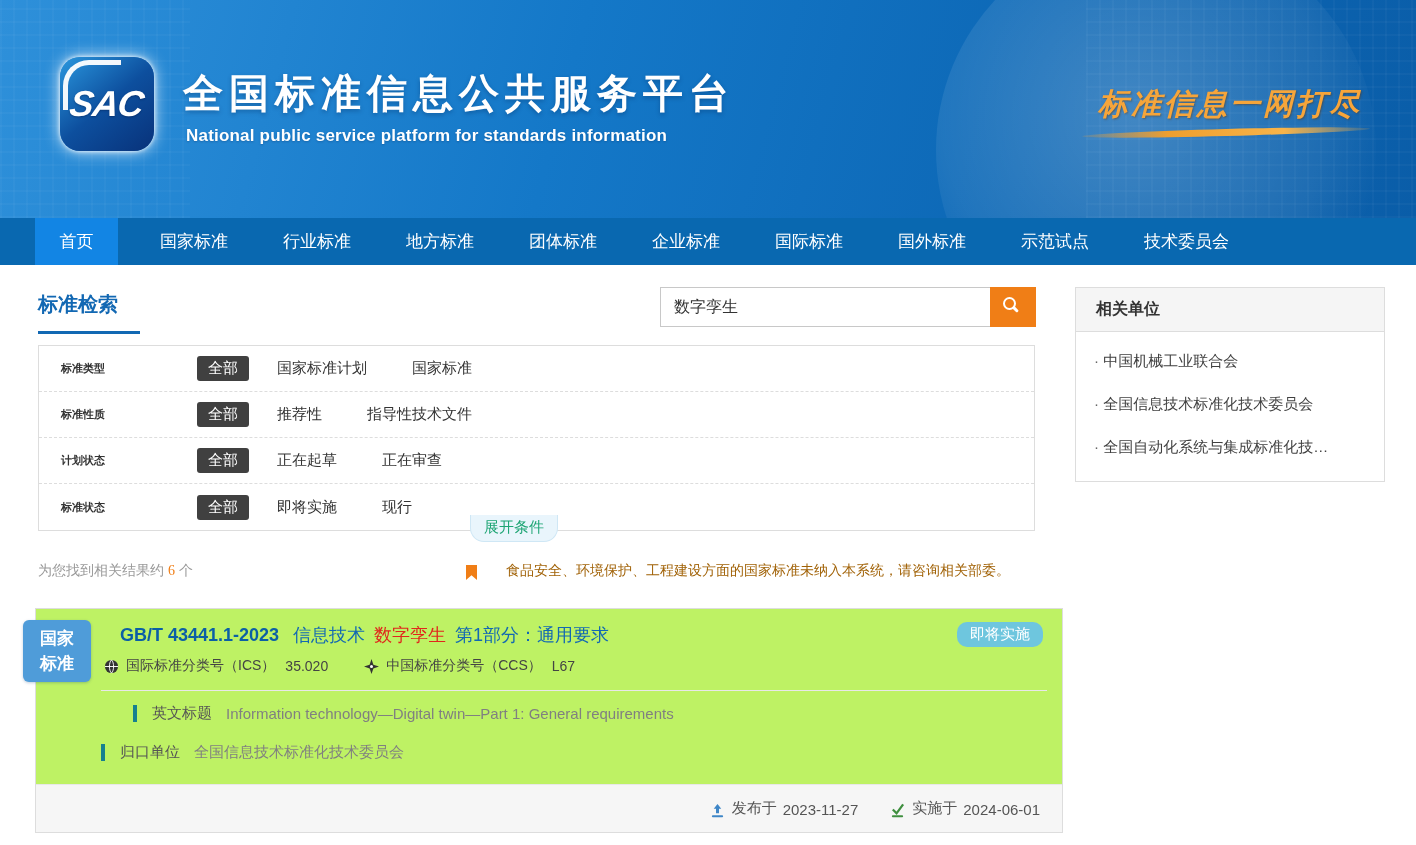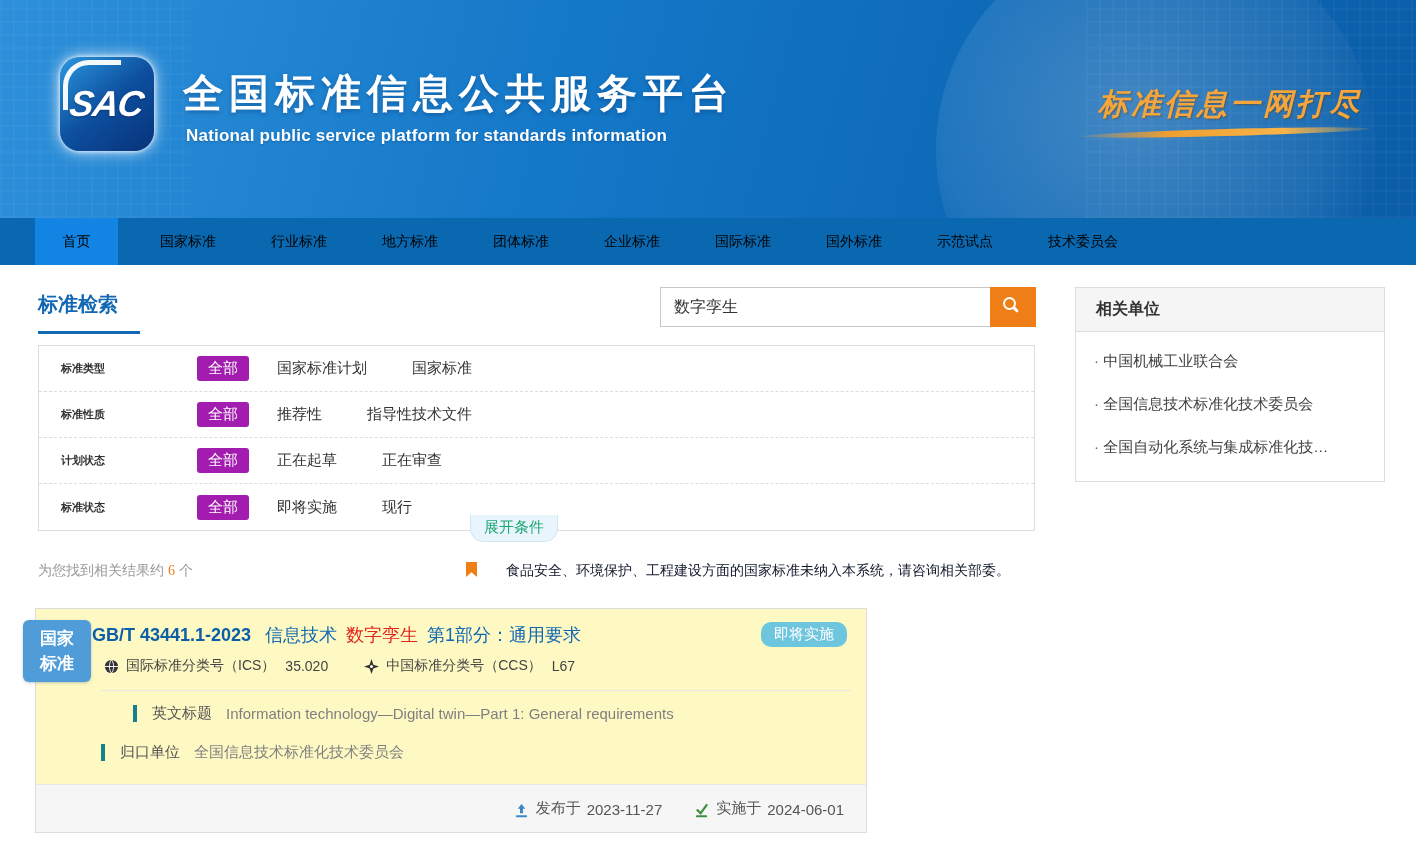--- a/index.html
+++ b/index.html
@@ -57,21 +57,21 @@
     position:absolute; left:1082px; top:129px; width:288px; height:7px; border-radius:50%;
     transform:rotate(-1.5deg);
     background:linear-gradient(90deg, rgba(246,165,58,.15), #ef9f2e 30%, #f8b44a 70%, rgba(246,165,58,.12));
   }
   
   .main-nav {
     position:relative; width:100%; height:47px; background:#0968b0;
     display:flex; align-items:stretch; padding-left:35px;
   }
   .nav-item {
-    display:flex; align-items:center; color:#000000; font-size:14px; cursor:pointer; white-space:nowrap;
+    display:flex; align-items:center; color:#ffffff; font-size:17px; cursor:pointer; white-space:nowrap;
   }
   .nav-item.active { background:#1285e4; width:83px; justify-content:center; }
   .nav-item:not(.active) { margin-left:55px; }
   .nav-item.active + .nav-item { margin-left:42px; }
   
   .main-area { position:relative; width:100%; height:580px; background:#fff; }
   .section-title {
     position:absolute; left:38px; top:26px; width:102px; color:#1268b3; font-size:20px;
     font-weight:bold; padding-bottom:13px; border-bottom:3px solid #1268b3;
   }
@@ -87,48 +87,48 @@
   }
   .mag-icon::after {
     content:""; position:absolute; width:2.5px; height:7px; background:#fff;
     right:-2px; bottom:-5px; transform:rotate(-45deg); border-radius:2px;
   }
   .filter-panel { position:absolute; left:38px; top:80px; width:997px; border:1px solid #ddd; background:#fff; }
   .filter-row { height:46px; display:flex; align-items:center; padding-left:22px; border-bottom:1px dashed #ddd; }
   .filter-row:last-child { border-bottom:none; }
   .filter-label { width:70px; margin-right:66px; font-size:11px; font-weight:bold; color:#333; }
   .all-btn {
-    background:#a21caf; color:#fff; font-size:15px; padding:3px 11px; border:none;
+    background:#404040; color:#fff; font-size:15px; padding:3px 11px; border:none;
     border-radius:3px; margin-right:28px; cursor:pointer; font-family:inherit;
   }
   .filter-option { font-size:15px; color:#333; margin-right:45px; cursor:pointer; }
   .expand-btn {
     position:absolute; left:470px; top:250px; width:88px; height:27px;
     background:#e9f5fc; border:1px solid #cfe7f5; border-top:none; border-radius:0 0 14px 14px;
     color:#1ea574; font-size:15px; text-align:center; line-height:24px; cursor:pointer;
   }
   .results-row {
     position:absolute; left:38px; top:297px; width:997px; display:flex;
     justify-content:space-between; align-items:center; font-size:14px;font-family:Liberation Serif, serif;
   }
   .summary { color:#999; }
   .summary .count { color:#f07e16; margin:0 4px; }
-  .notice { color:#0f172a; display:flex; align-items:flex-start; padding-right:25px;gap:22px; }
+  .notice { color:#a16207; display:flex; align-items:flex-end; padding-right:25px;gap:22px; }
   .bookmark-icon {
     display:inline-block; width:11px; height:15px; background:#f07e16; margin-right:7px;
     clip-path:polygon(0 0,100% 0,100% 100%,50% 68%,0 100%);
   }
   
-  .result-card { position:absolute; left:35px; top:343px; width:832px; height:225px; border:1px solid #ddd; background:#fef9c3; }
+  .result-card { position:absolute; left:35px; top:343px; width:1028px; height:225px; border:1px solid #ddd; background:#bef264; }
   .type-badge {
     position:absolute; left:-13px; top:11px; width:68px; height:62px; background:#4f9cd9;
     border-radius:6px; color:#fff; font-size:17px; font-weight:bold; text-align:center;
     padding-top:7px; line-height:1.45; box-shadow:0 1px 3px rgba(0,60,120,.25);
   }
-  .card-title-row { position:absolute; left:56px; top:14px; font-size:18px; white-space:nowrap; cursor:pointer; }
+  .card-title-row { position:absolute; left:84px; top:14px; font-size:18px; white-space:nowrap; cursor:pointer; }
   .card-title-row .code { font-weight:bold; color:#0b5fa6; margin-right:14px; }
   .card-title-row .t-pre { color:#1268b3; margin-right:9px; }
   .card-title-row .t-hl { color:#e0261c; margin-right:9px; }
   .card-title-row .t-post { color:#1268b3; }
   .status-badge {
     position:absolute; right:19px; top:13px; background:#6ec6de; color:#fff; font-size:15px;
     padding:3px 13px; border-radius:10px;
   }
   .meta-row { position:absolute; left:68px; top:48px; display:flex; align-items:center; font-size:14px; color:#444; }
   .meta-row svg { margin-right:7px; }

